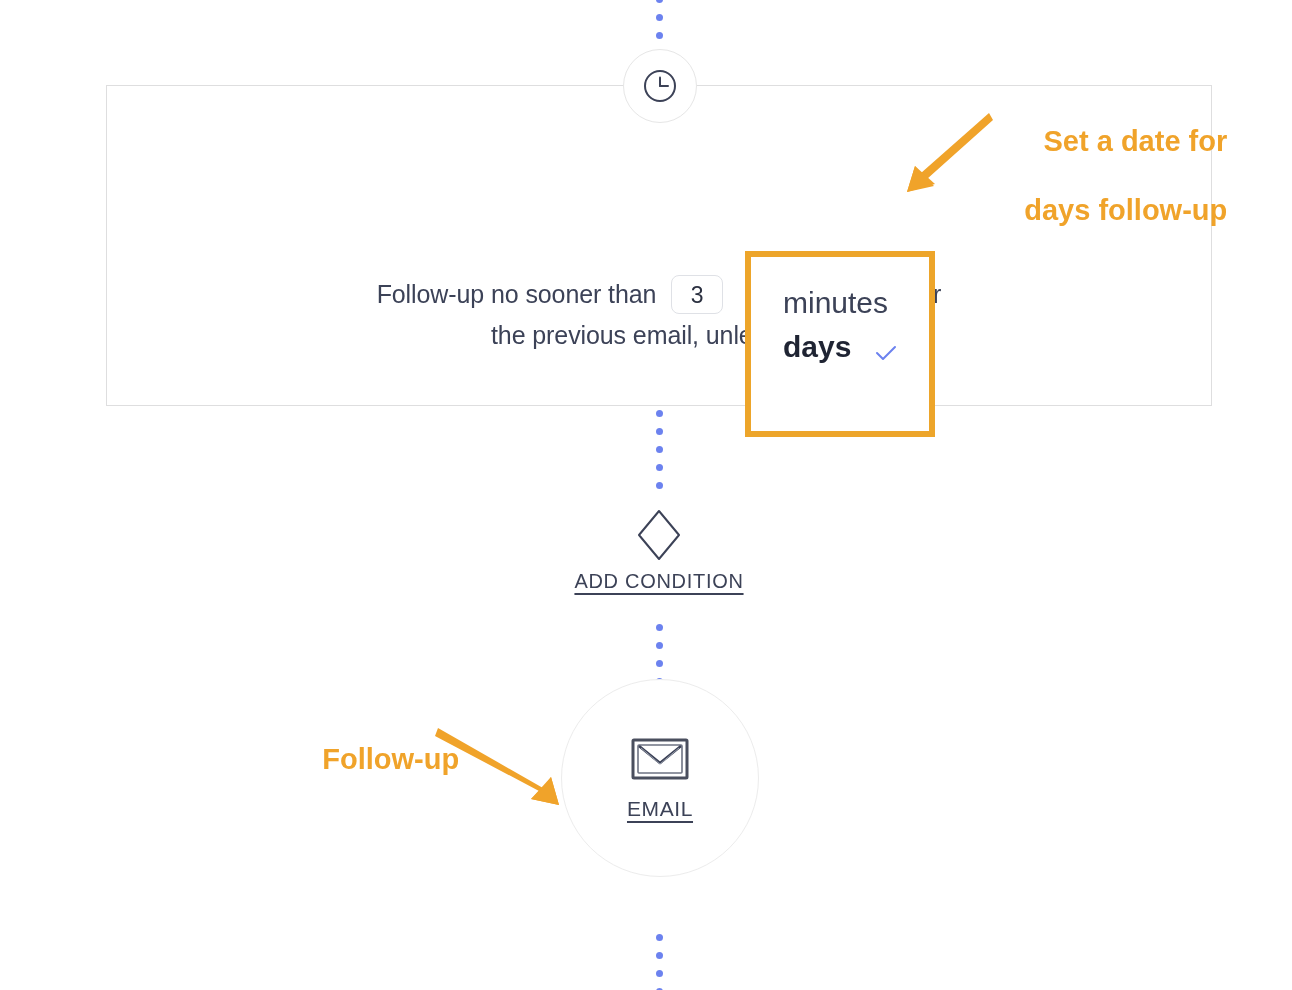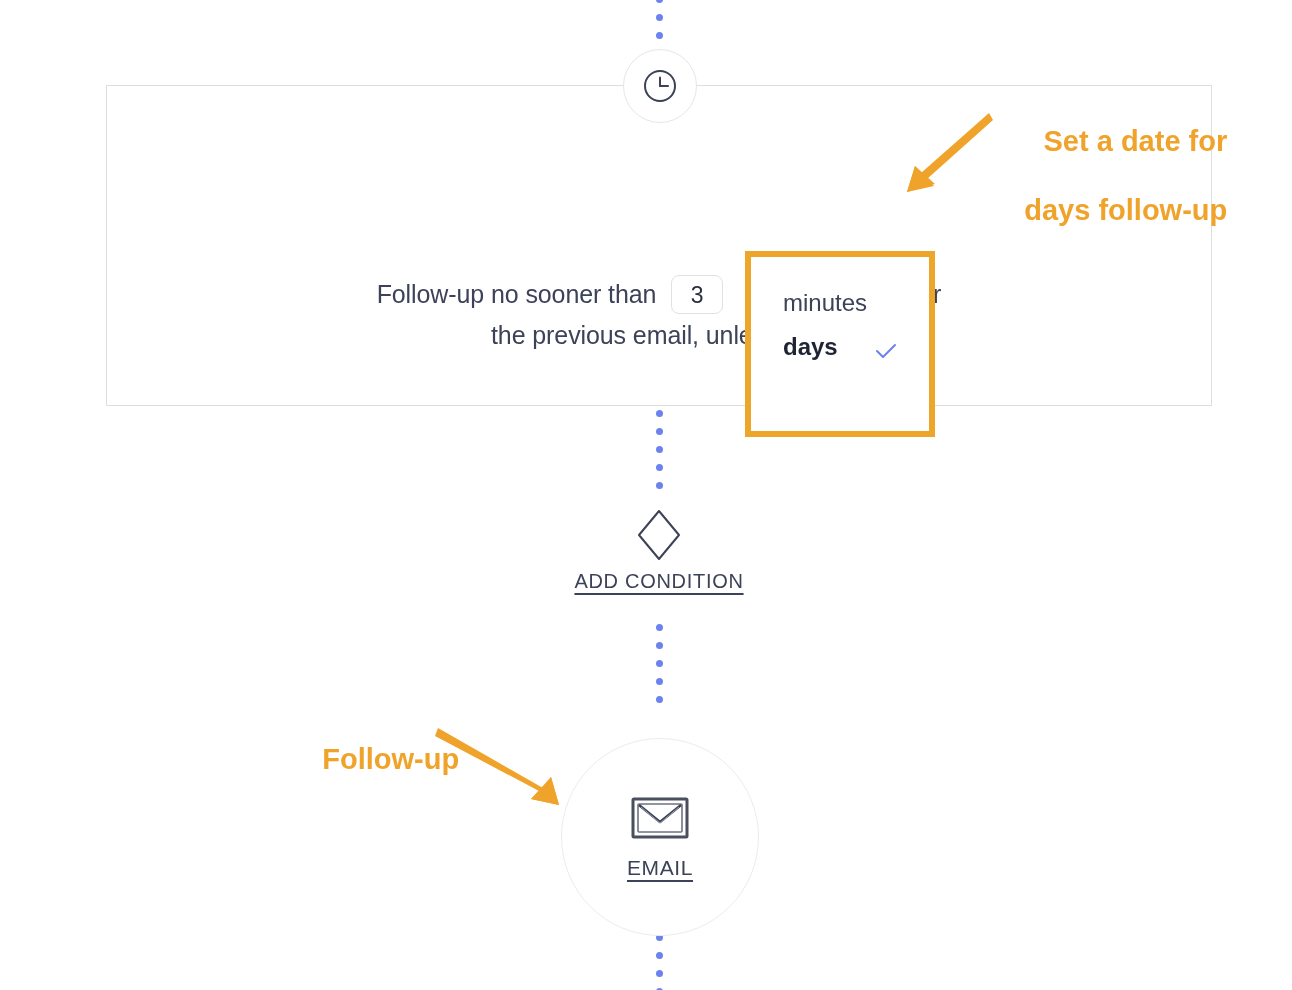--- a/index.html
+++ b/index.html
@@ -86,21 +86,21 @@
   .dropdown-list{
     position:absolute;left:6px;top:6px;
     width:178px;height:174px;
     background:#fff;
     box-sizing:border-box;
     padding-top:24px;
   }
   .dd-item{
     height:44px;line-height:44px;
     padding:0 30px 0 32px;
-    font-size:24px;color:#3c4257;
+    font-size:30px;color:#3c4257;
     display:flex;align-items:center;justify-content:space-between;
     box-sizing:border-box;
   }
   .dd-item.sel{font-weight:bold;color:#1f2433;}
   .dd-check{width:26px;height:26px;}
 
   
   .cond-wrap{position:absolute;text-align:center;}
   .cond-diamond{display:block;margin:0 auto;}
   .cond-label{
@@ -211,21 +211,21 @@
   </div>
 
   <div class="dots" style="left:655px;top:624px;">
     <div class="dot"></div>
     <div class="dot"></div>
     <div class="dot"></div>
     <div class="dot"></div>
     <div class="dot"></div>
   </div>
 
-  <div class="email-node" style="left:561px;top:738px;align-items:center;">
+  <div class="email-node" style="left:561px;top:679px;align-items:center;">
     <svg width="62" height="48" viewBox="0 0 62 48">
       <rect x="4" y="5" width="54" height="38" rx="1" fill="none" stroke="#4a4f5e" stroke-width="3"></rect>
       <rect x="9" y="10" width="44" height="28" rx="1" fill="none" stroke="#6e7383" stroke-width="1.6"></rect>
       <polyline points="10,11 31,28 52,11" fill="none" stroke="#3c4257" stroke-width="2.6" stroke-linejoin="round"></polyline>
       <polyline points="12,13 31,29 50,13" fill="none" stroke="#9aa0ad" stroke-width="1" stroke-linejoin="round"></polyline>
     </svg>
     <span class="email-label">EMAIL</span>
   </div>
 
   <div class="dots" style="left:655px;top:934px;">

